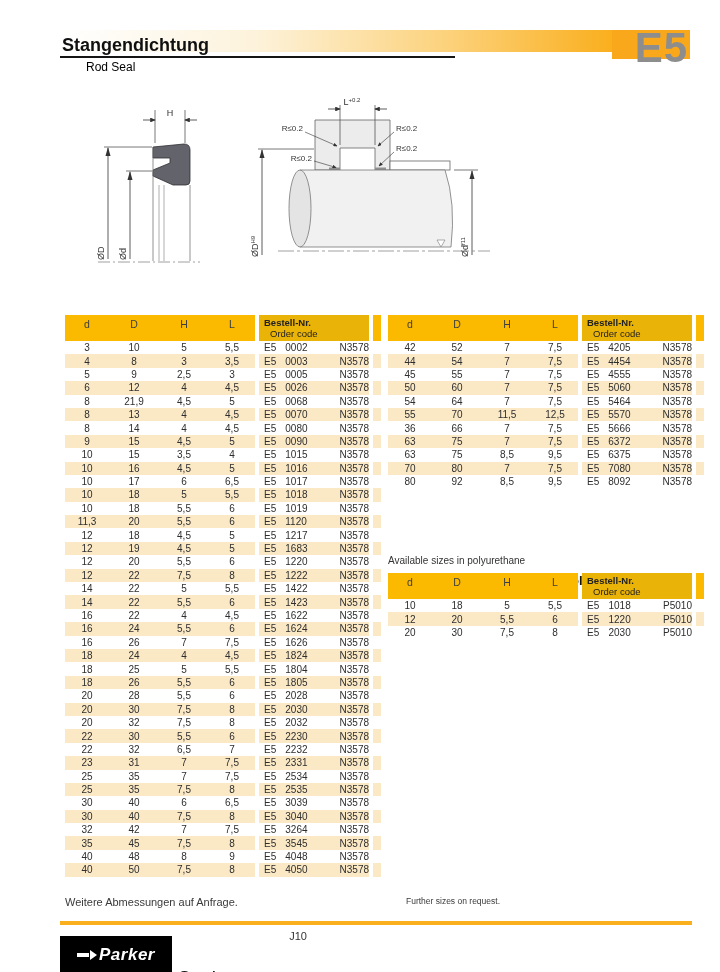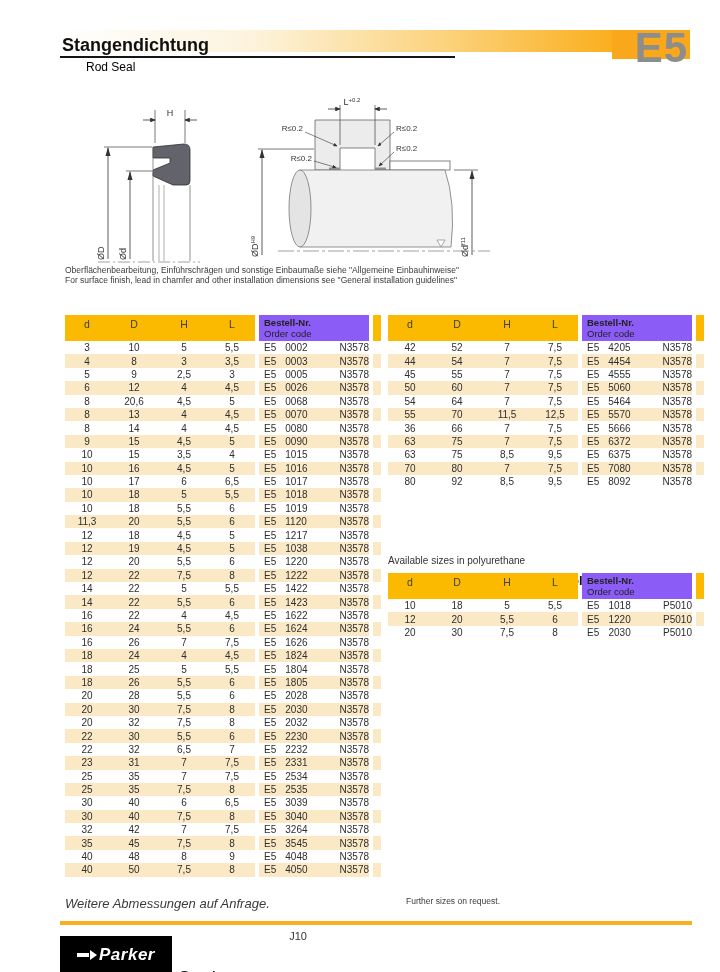--- a/index.html
+++ b/index.html
@@ -28,23 +28,23 @@
   .tbl-left{left:65px;top:315px;}
   .tbl-right{left:388px;top:315px;}
   .tbl-poly{left:388px;top:573px;}
   .thead{display:flex;height:26px;}
   .th-dims{width:190px;background:#fbba00;display:flex;}
   .th-dims span{display:block;text-align:center;padding-top:3px;font-size:10.5px;color:#3f3f3f;}
   .th-dims span:nth-child(1){width:44px;}
   .th-dims span:nth-child(2){width:50px;}
   .th-dims span:nth-child(3){width:50px;}
   .th-dims span:nth-child(4){width:46px;}
-  .th-best{width:110px;background:#8b5cf6;padding:2px 0 0 5px;font-size:9.5px;line-height:11px;color:#222;}
+  .th-best{width:110px;background:#eab308;padding:2px 0 0 5px;font-size:9.5px;line-height:11px;color:#222;}
   .th-best .bn{font-weight:bold;display:block;}
-  .th-best .oc{display:block;}
+  .th-best .oc{display:block;margin-left:6px;}
   .th-strip{width:8px;background:#fbba00;}
   .vgap{width:4px;flex:0 0 4px;}
   .tbody{display:block;}
   .trow{display:flex;height:13.4px;align-items:stretch;font-size:10px;color:#2e2e2e;}
   .trow .blk{display:flex;align-items:center;}
   .trow .dims{width:190px;}
   .trow .dims span{display:block;text-align:center;}
   .trow .dims span:nth-child(1){width:44px;}
   .trow .dims span:nth-child(2){width:50px;}
   .trow .dims span:nth-child(3){width:50px;}
@@ -53,21 +53,21 @@
   .trow .best span{display:block;}
   .trow .best .b0{width:22px;padding-left:5px;}
   .trow .best .b1{width:56px;}
   .trow .strip{width:8px;}
   .trow.alt .blk,.trow.alt .strip{background:#fbe9c6;}
 
   .polytitle{position:absolute;left:388px;top:537px;font-size:13px;font-weight:bold;color:#101010;margin-top:36px;}
   .polysub{position:absolute;left:388px;top:555px;font-size:10px;color:#333;}
 
   
-  .bnote1{position:absolute;left:65px;top:896px;font-size:13px;color:#3a3a3a;font-style:italic;}
+  .bnote1{position:absolute;left:65px;top:896px;font-size:11px;color:#3a3a3a;}
   .bnote2{position:absolute;left:406px;top:896px;font-size:8.5px;color:#3a3a3a;}
   .orangerule{position:absolute;left:60px;top:921px;width:632px;height:4px;background:#faaf1e;}
   .logobox{position:absolute;left:60px;top:936px;width:112px;height:37px;background:#000;
     display:flex;align-items:center;justify-content:center;}
   .logobar{width:12px;height:4px;background:#fff;margin-right:1px;}
   .logotri{width:0;height:0;border-top:5px solid transparent;border-bottom:5px solid transparent;
     border-left:7px solid #fff;margin-right:2px;}
   .logotext{color:#fff;font-style:italic;font-weight:bold;font-size:17px;letter-spacing:.5px;}
   .seals{position:absolute;left:178px;top:959px;font-size:19px;color:#101010;margin-top:8px;}
   .pageno{position:absolute;left:0;top:930px;width:596px;text-align:center;font-size:11px;color:#333;}
@@ -162,24 +162,20 @@
       <line x1="412" y1="76" x2="412" y2="160" stroke="#333"></line>
       <polygon points="412,75 409.5,84 414.5,84" fill="#333"></polygon>
       <text x="408" y="162" font-size="9" transform="rotate(-90 408 162)">
         <tspan>Ød</tspan><tspan font-size="6" dy="-3">f11</tspan>
       </text>
 
       <line x1="218" y1="156" x2="430" y2="156" stroke="#888" stroke-dasharray="16 3 3 3"></line>
     </g>
   </svg>
 
-  <div class="note">
-    <div>Oberflächenbearbeitung, Einführschrägen und sonstige Einbaumaße siehe "Allgemeine Einbauhinweise"</div>
-    <div>For surface finish, lead in chamfer and other installation dimensions see "General installation guidelines"</div>
-  </div>
 
   <div class="tbl tbl-left">
     <div class="thead">
       <div class="th-dims">
         <span>d</span>
         <span>D</span>
         <span>H</span>
         <span>L</span>
       </div>
       <div class="vgap"></div>
@@ -251,21 +247,21 @@
             <span class="b0">E5</span>
             <span class="b1">0026</span>
             <span class="b2">N3578</span>
           </div>
           <div class="vgap"></div>
           <div class="strip"></div>
         </div>
         <div class="trow">
           <div class="blk dims">
             <span>8</span>
-            <span>20,6</span>
+            <span>21,9</span>
             <span>4,5</span>
             <span>5</span>
           </div>
           <div class="vgap"></div>
           <div class="blk best">
             <span class="b0">E5</span>
             <span class="b1">0068</span>
             <span class="b2">N3578</span>
           </div>
           <div class="vgap"></div>
@@ -434,21 +430,21 @@
         <div class="trow alt">
           <div class="blk dims">
             <span>12</span>
             <span>19</span>
             <span>4,5</span>
             <span>5</span>
           </div>
           <div class="vgap"></div>
           <div class="blk best">
             <span class="b0">E5</span>
-            <span class="b1">1038</span>
+            <span class="b1">1683</span>
             <span class="b2">N3578</span>
           </div>
           <div class="vgap"></div>
           <div class="strip"></div>
         </div>
         <div class="trow">
           <div class="blk dims">
             <span>12</span>
             <span>20</span>
             <span>5,5</span>

